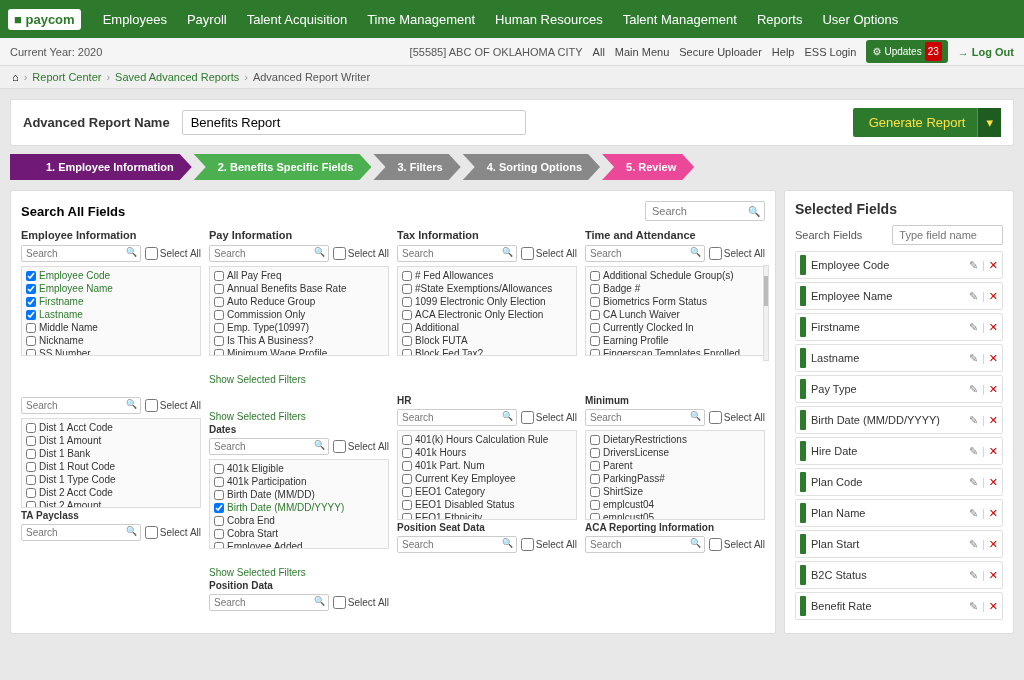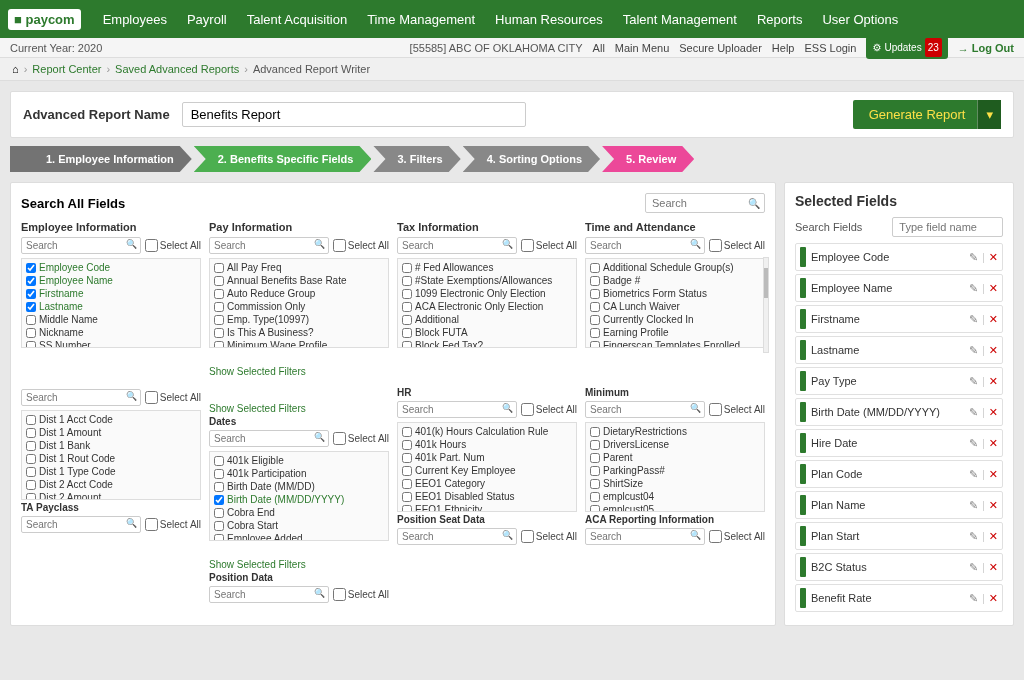--- a/index.html
+++ b/index.html
@@ -34,21 +34,21 @@
       cursor: pointer;
       font-size: 13px;
       white-space: nowrap;
     }
 
     
     .sub-nav {
       background: #f5f5f5;
       border-bottom: 1px solid #ddd;
       padding: 0 10px;
-      height: 20px;
+      height: 28px;
       display: flex;
       align-items: center;
       justify-content: space-between;
       font-size: 11px;
       color: #555;
     }
     .sub-nav-left { display: flex; align-items: center; gap: 4px; }
     .sub-nav-right { display: flex; align-items: center; gap: 10px; }
     .sub-nav-right .updates-btn {
       background: #2d7a2d;
@@ -381,21 +381,21 @@
     <span class="label">Advanced Report Name</span>
     <input class="report-name-input" type="text" value="Benefits Report" style="">
     <div style="flex:1;"></div>
     <button class="generate-btn">
       <span>Generate Report</span>
       <span class="dropdown-arrow">▾</span>
     </button>
   </div>
 
   <div class="steps-bar">
-    <div class="step active" style="background:#737373;margin-right:2px;padding-left:36px;">1. Employee Information</div>
+    <div class="step active" style="background:#701a75;margin-right:2px;padding-left:36px;">1. Employee Information</div>
     <div class="step complete" style="background:#4caf50;margin-right:2px;">2. Benefits Specific Fields</div>
     <div class="step inactive" style="background:#888;margin-right:2px;">3. Filters</div>
     <div class="step inactive" style="background:#888;margin-right:2px;">4. Sorting Options</div>
     <div class="step inactive" style="background:#ec4899;">5. Review</div>
   </div>
 
   <div class="content-area">
 
     <div class="left-panel">
       <div class="search-all-fields-header">

